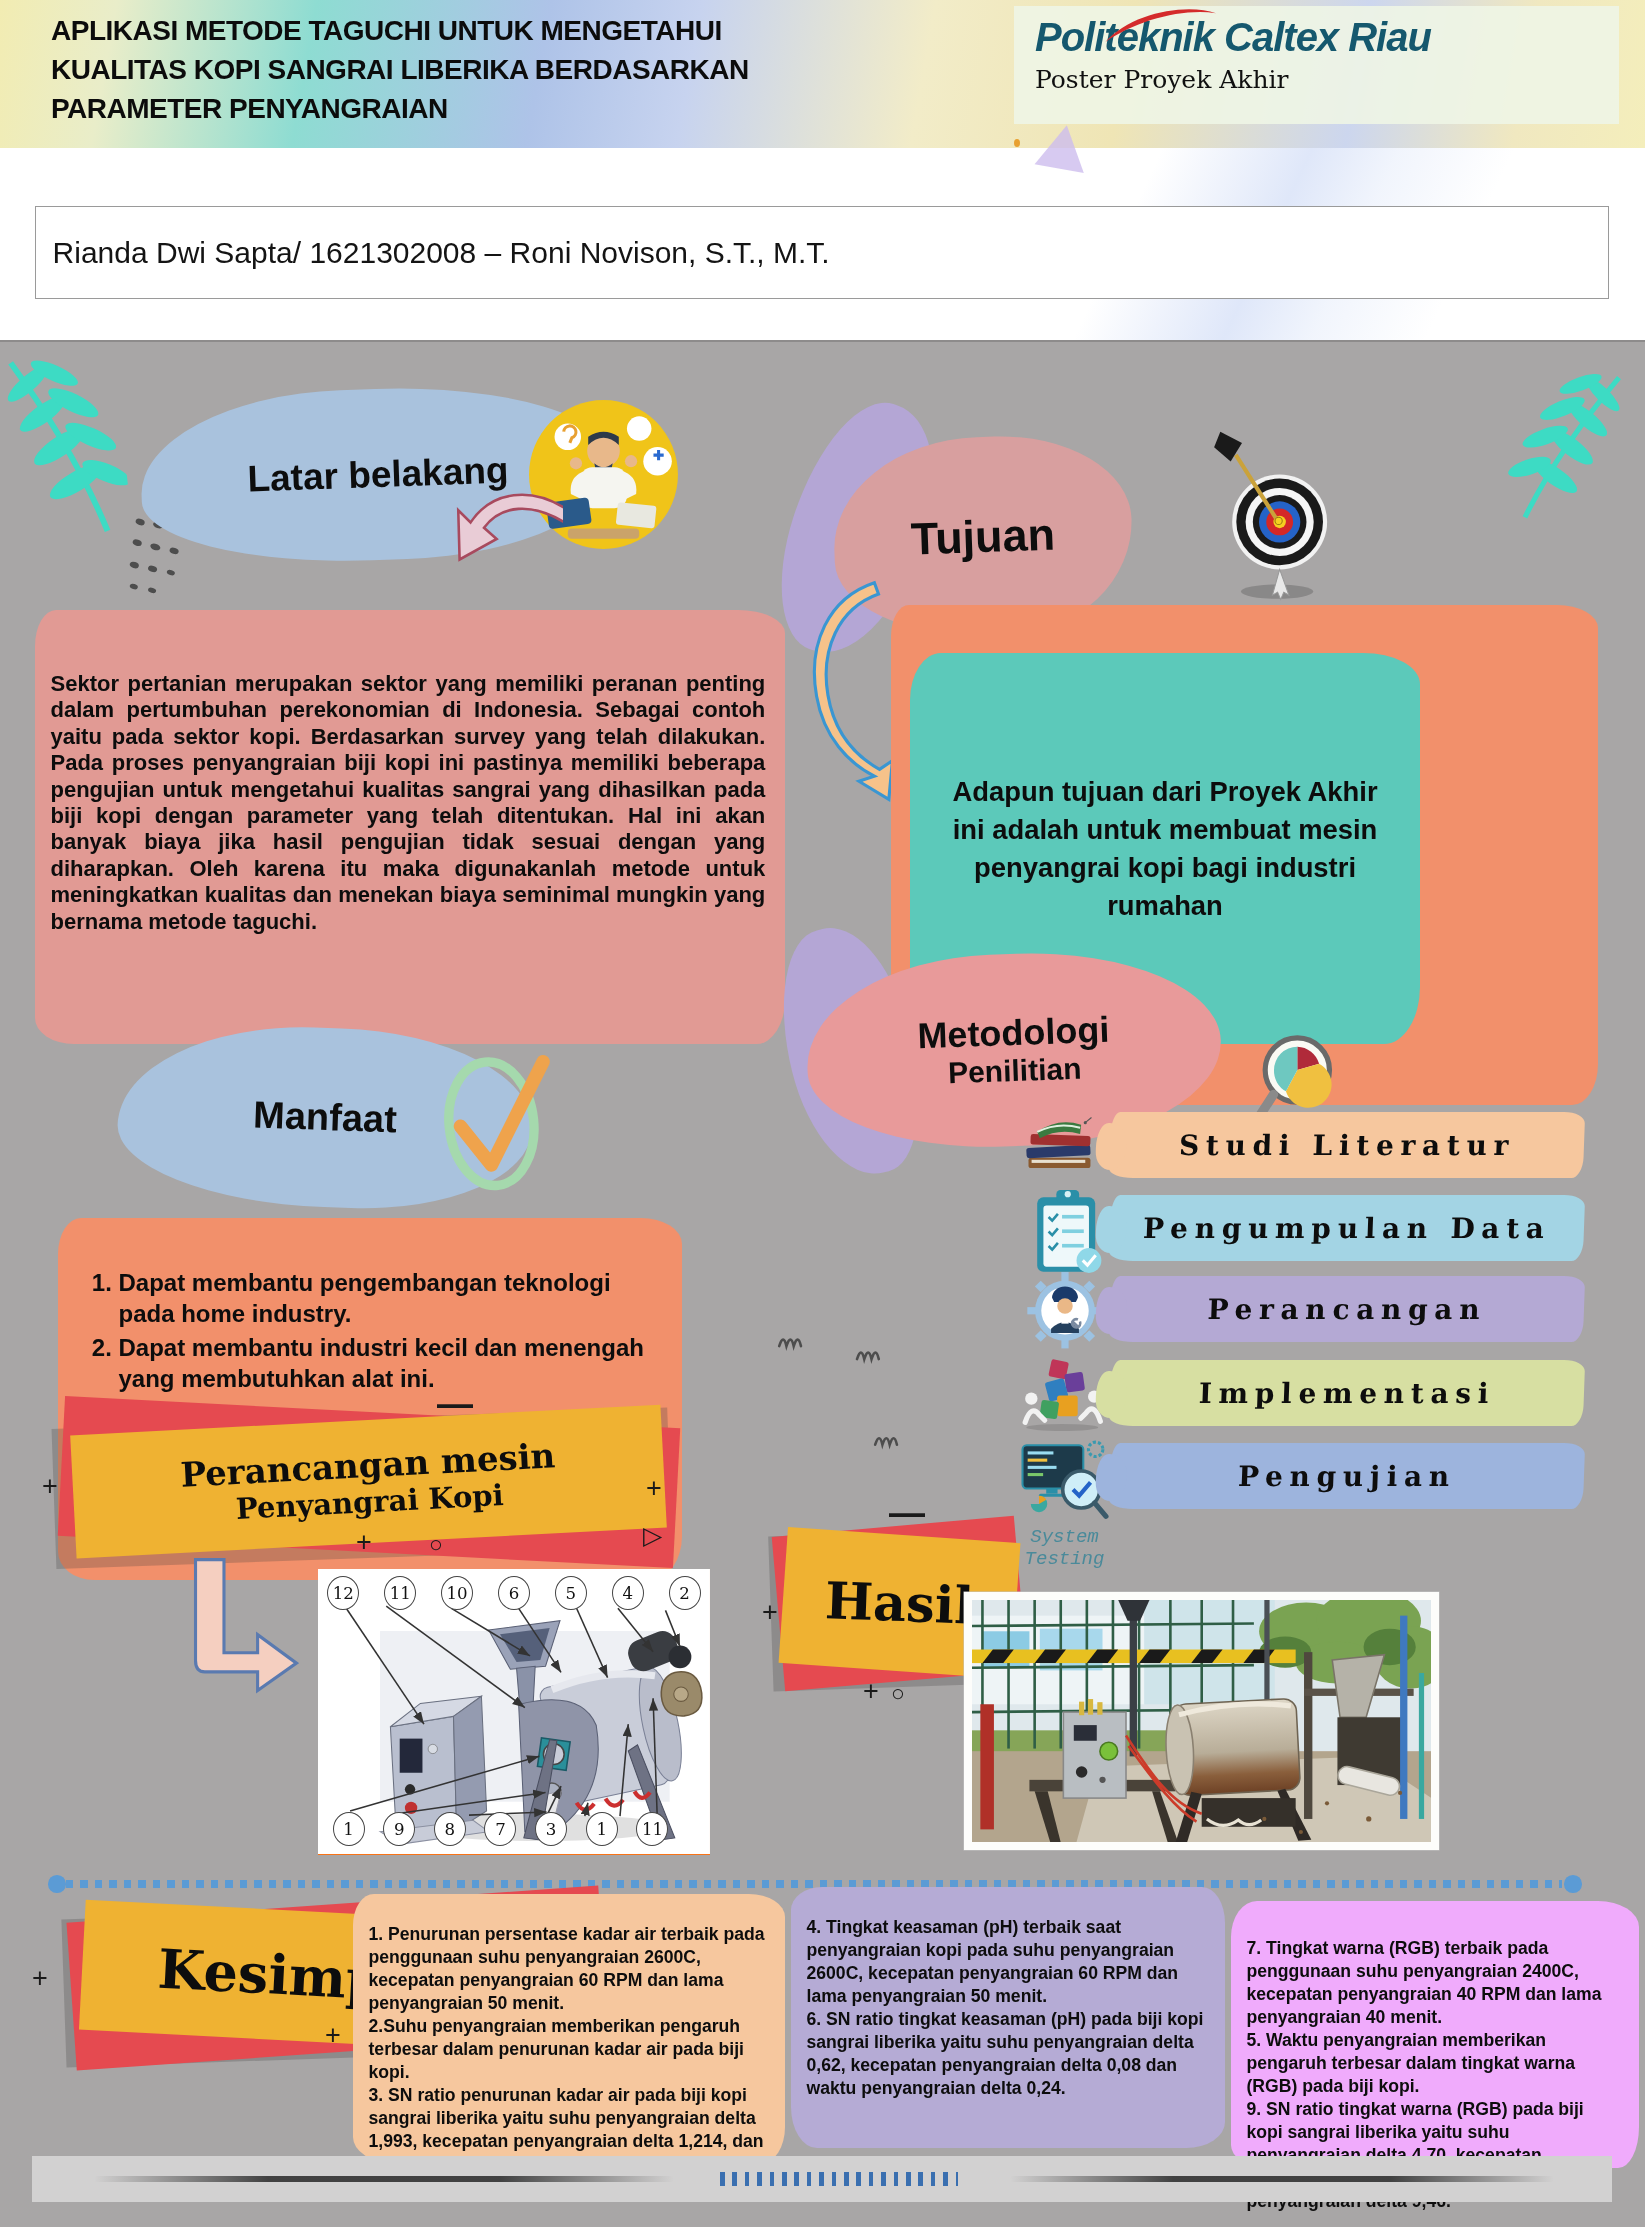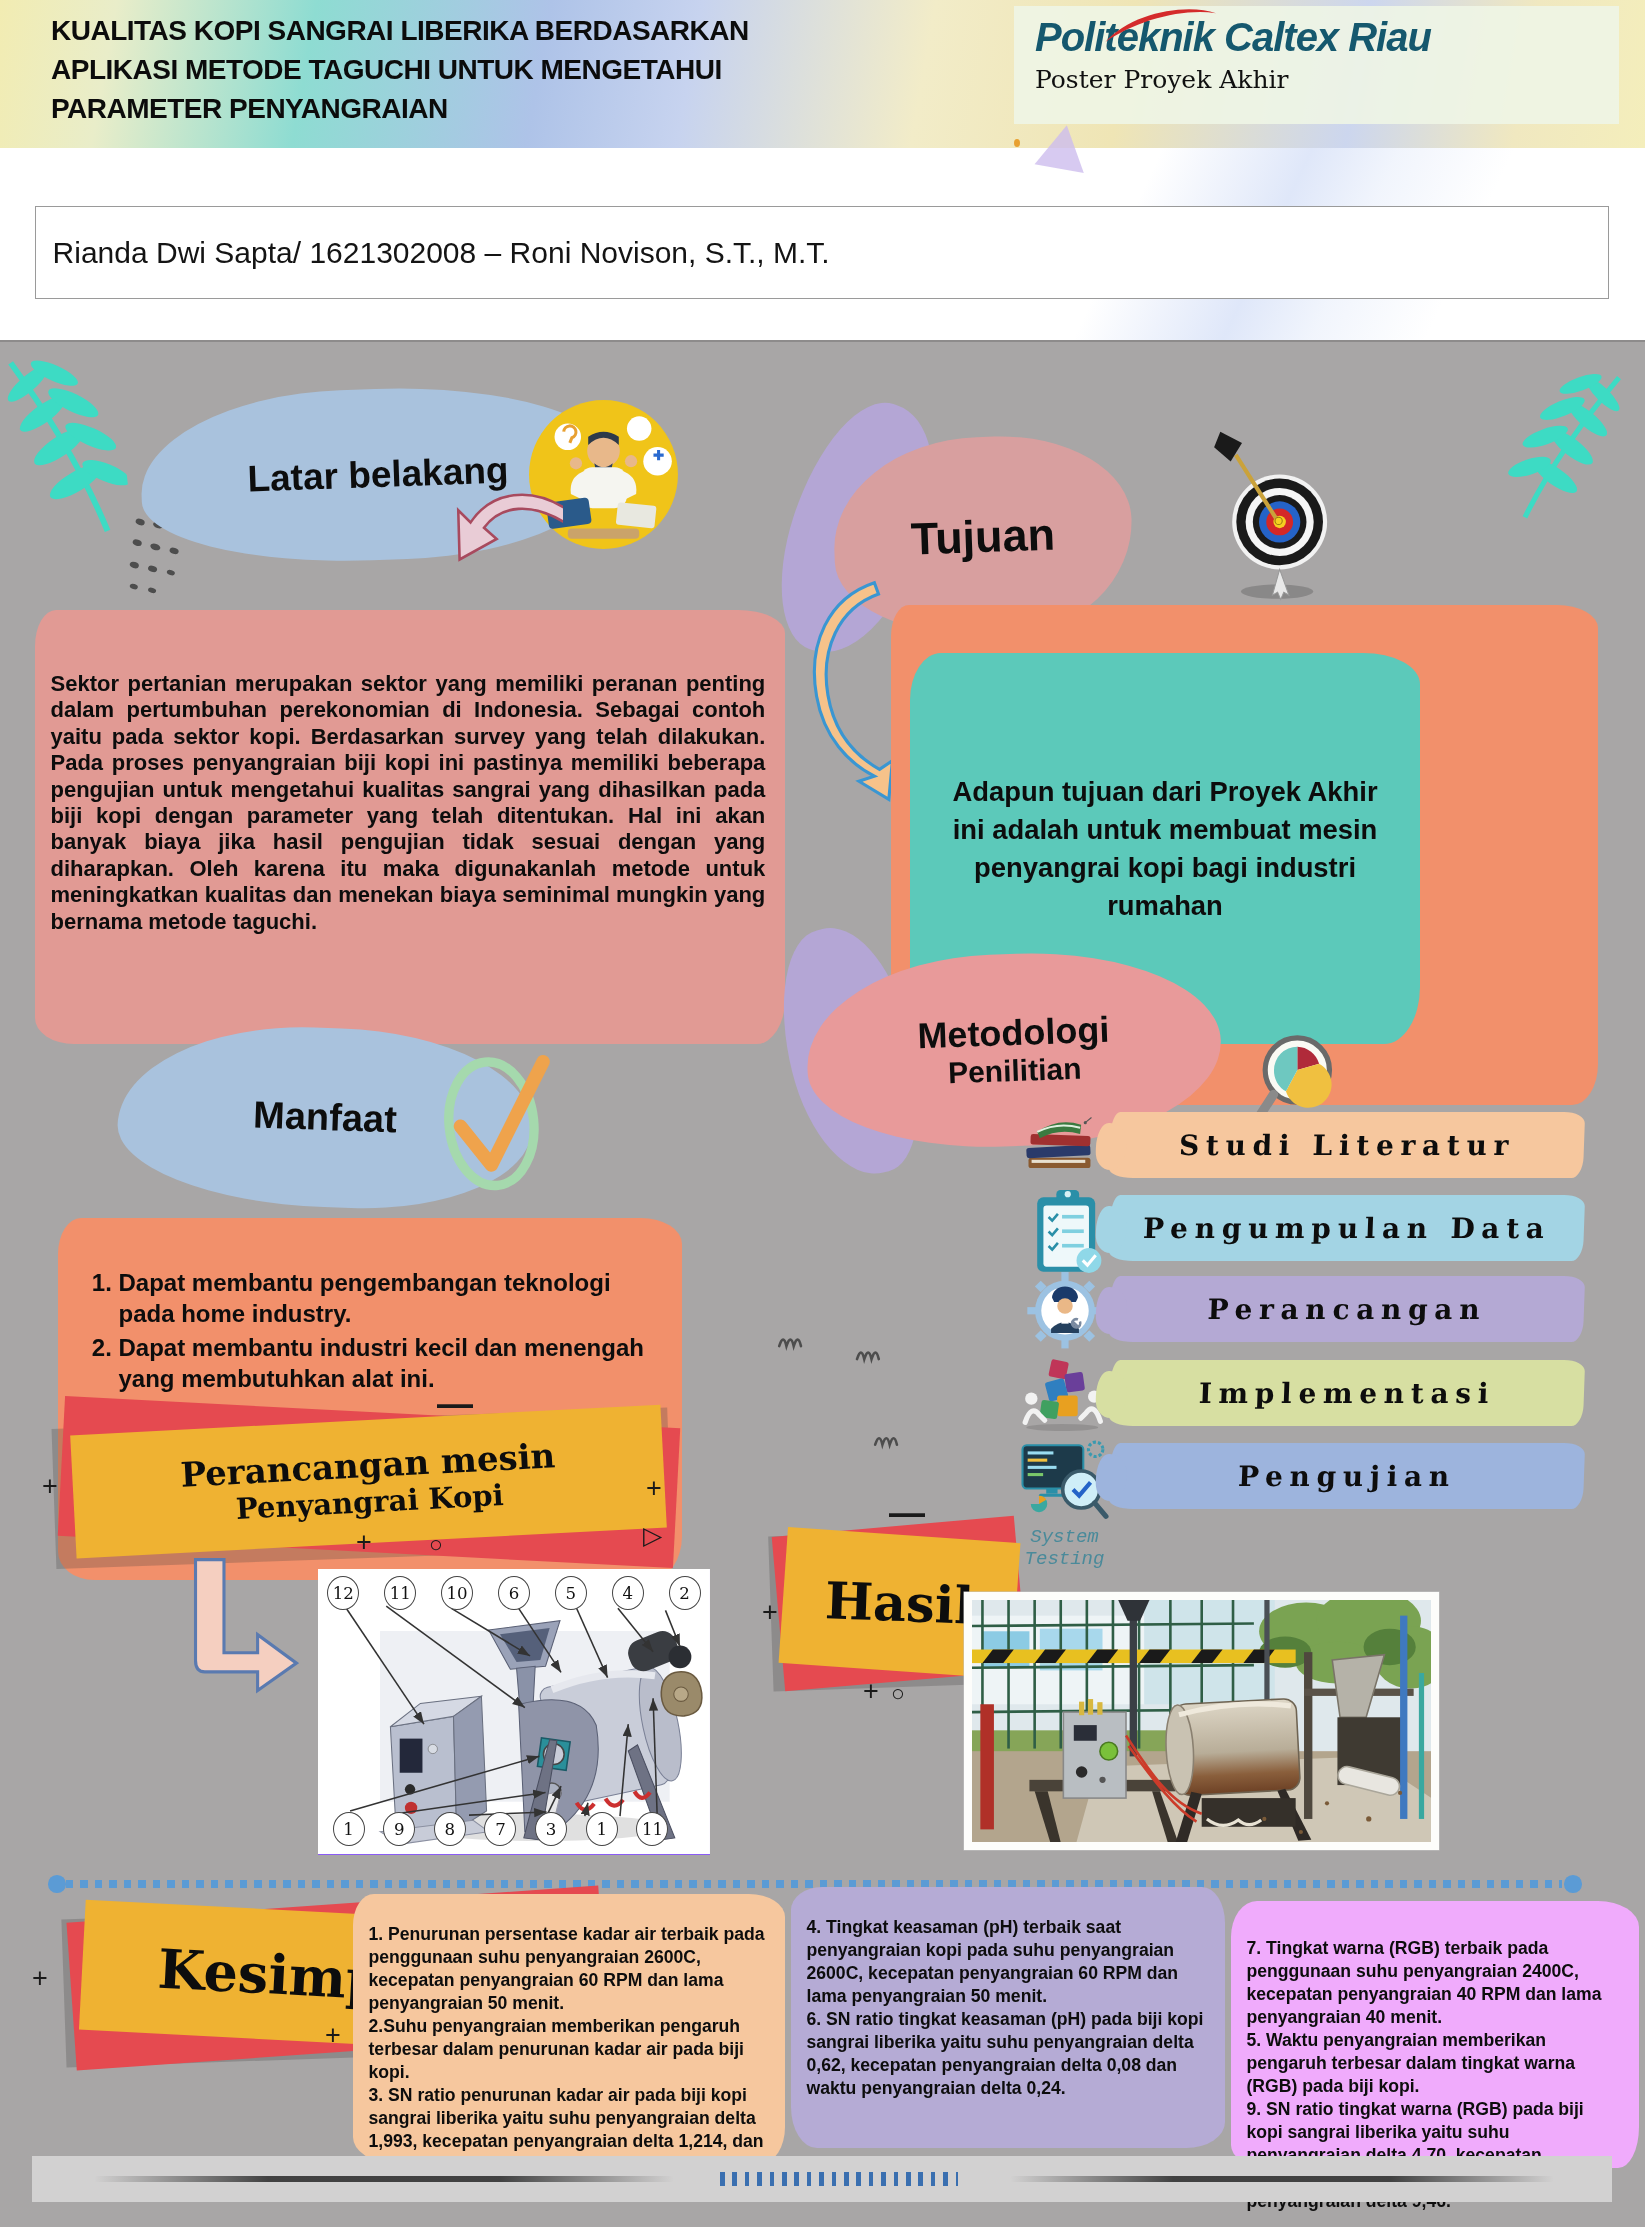--- a/index.html
+++ b/index.html
@@ -113,21 +113,21 @@
   .kes-label { font-family:"DejaVu Serif",serif; font-weight:bold; font-size:54px; color:#0d0d0d; }
 
   .mark { position:absolute; color:#1a1a1a; font-weight:bold; }
   .m-dash { font-size:36px; }
   .m-plus { font-size:27px; font-weight:normal; }
   .m-ring { font-size:23px; font-weight:normal; }
   .m-tri { font-size:25px; font-weight:normal; }
 
   
   .l-arrow { left:180px; top:1557px; width:119px; height:145px; }
-  .diagram-box { left:318px; top:1569px; width:392px; height:286px; background:#8b5cf6; }
+  .diagram-box { left:318px; top:1569px; width:392px; height:286px; background:#f97316; }
   .dnum-row { position:absolute; display:flex; justify-content:space-between; }
   .dnum-top { left:9.3px; right:9.3px; top:7.2px; }
   .dnum-bottom { left:14.5px; top:243px; width:336px; }
   .dnum-row div { width:32px; height:34px; border:1.6px solid #444; border-radius:50%; background:#fff;
     display:flex; align-items:center; justify-content:center; font-family:"DejaVu Serif",serif; font-size:16.6px; color:#111; }
 
   
   .photo-frame { left:964px; top:1592px; width:475px; height:258px; background:#fdfdfb; padding:7.8px;
     box-shadow:0 0 0 0.5px #c4c4c4; }
   .photo-frame svg { width:100%; height:100%; display:block; }
@@ -158,22 +158,22 @@
   .footer-dashes { position:absolute; left:688px; top:15.5px; width:238px; height:14.5px;
     background:repeating-linear-gradient(90deg,#3a6fb0 0 4.7px,transparent 4.7px 12.4px); }
 </style>
 </head>
 <body>
 
 <div id="poster">
 
   <div class="abs header-band"></div>
   <div class="abs poster-title">
+    <div>APLIKASI METODE TAGUCHI UNTUK MENGETAHUI</div>
     <div>KUALITAS KOPI SANGRAI LIBERIKA BERDASARKAN</div>
-    <div>APLIKASI METODE TAGUCHI UNTUK MENGETAHUI</div>
     <div>PARAMETER PENYANGRAIAN</div>
   </div>
   <div class="abs logo-box">
     <div class="logo-name">Politeknik Caltex Riau</div>
     <div class="logo-sub">Poster Proyek Akhir</div>
   </div>
   <svg class="abs logo-swoosh" viewBox="0 0 240 70">
     <path d="M10,68 C60,10 170,-8 225,12 C160,2 70,26 10,68 Z" fill="#d42b2b"></path>
   </svg>
   <div class="abs white-zone"></div>

